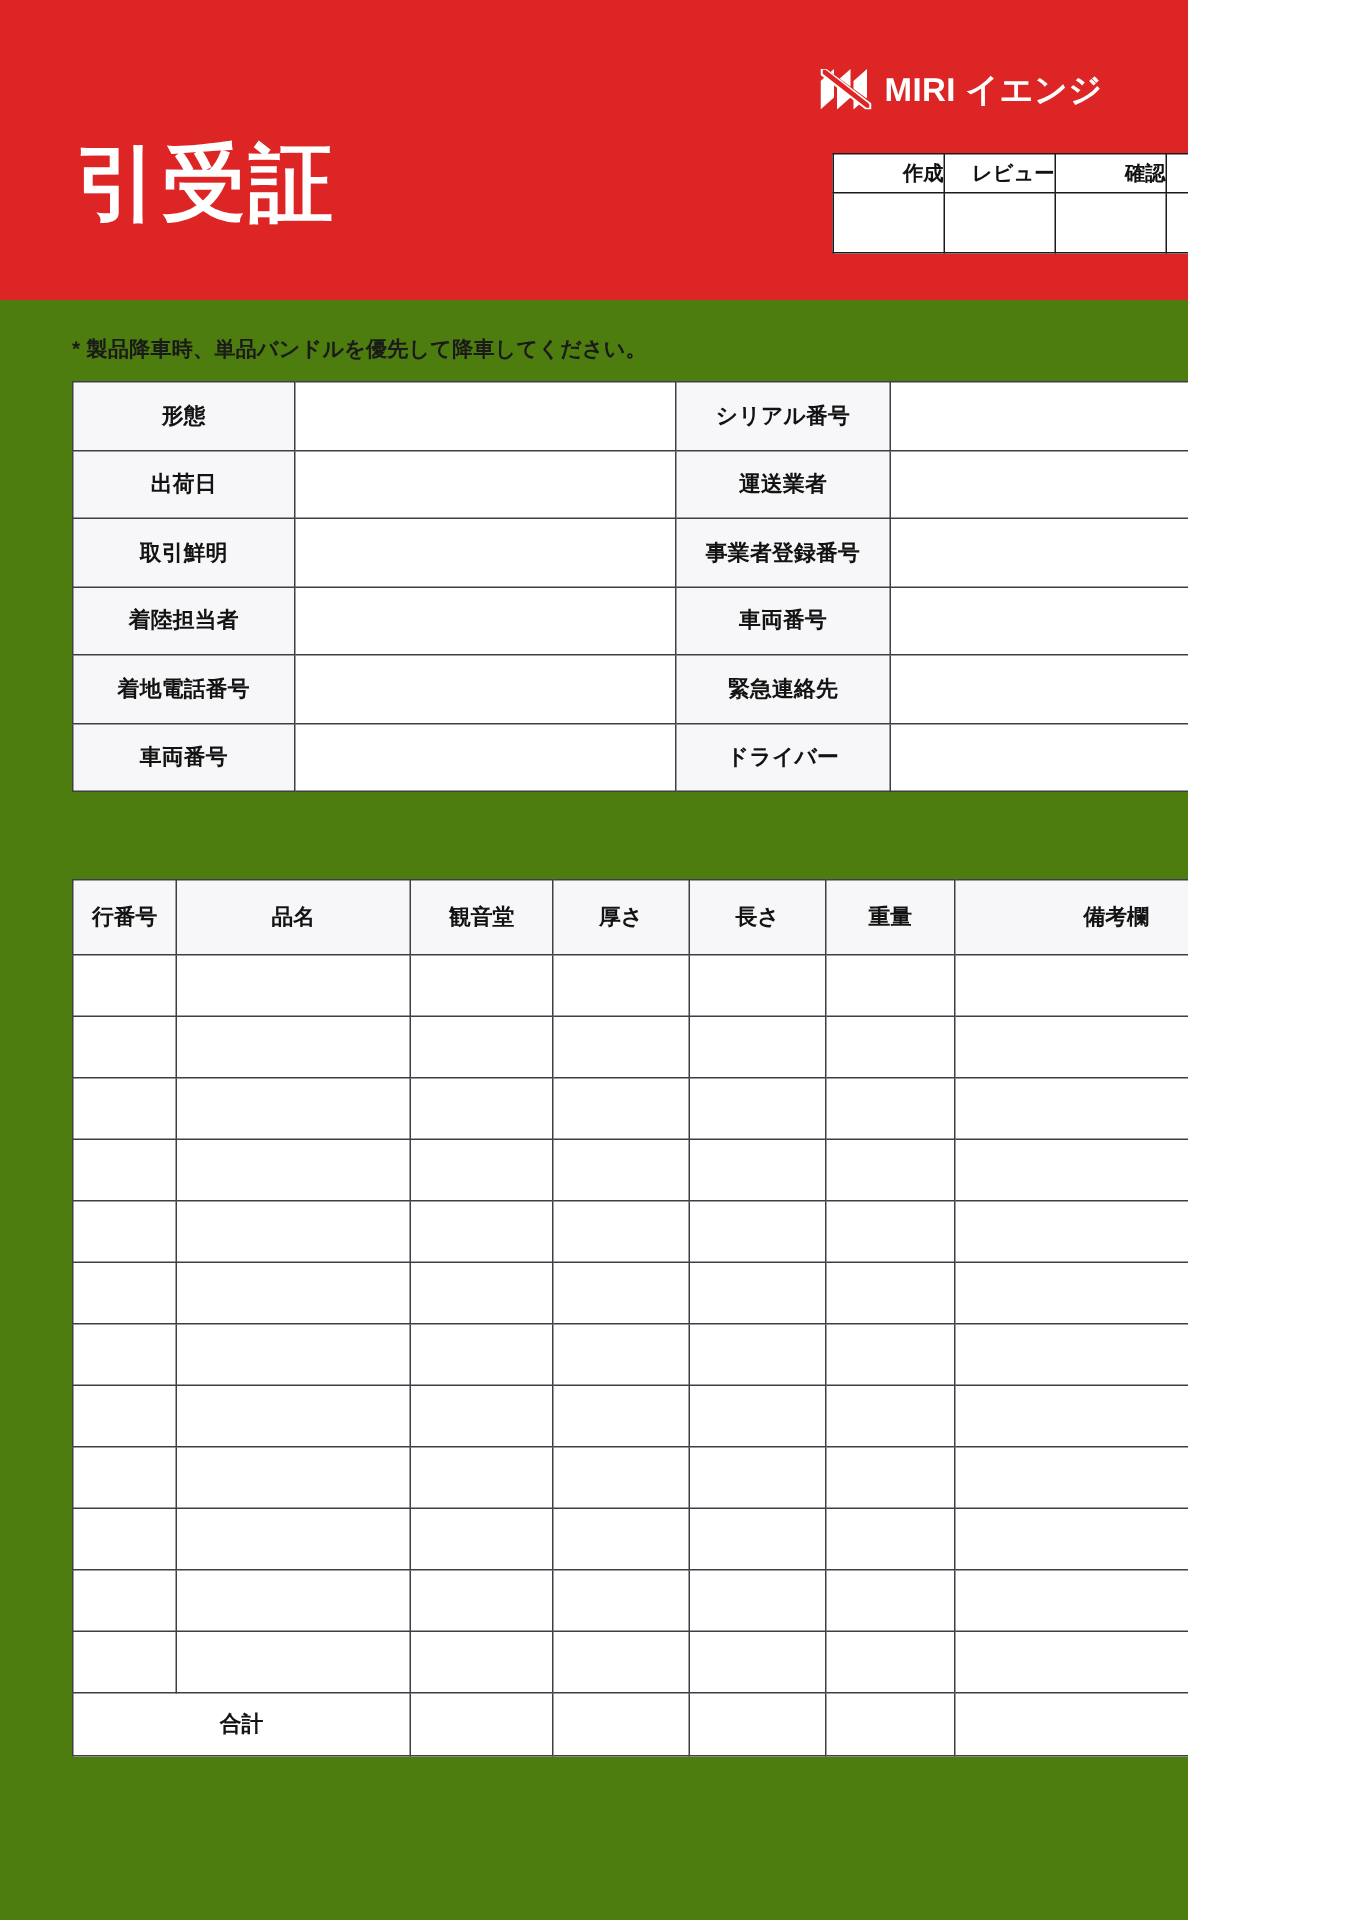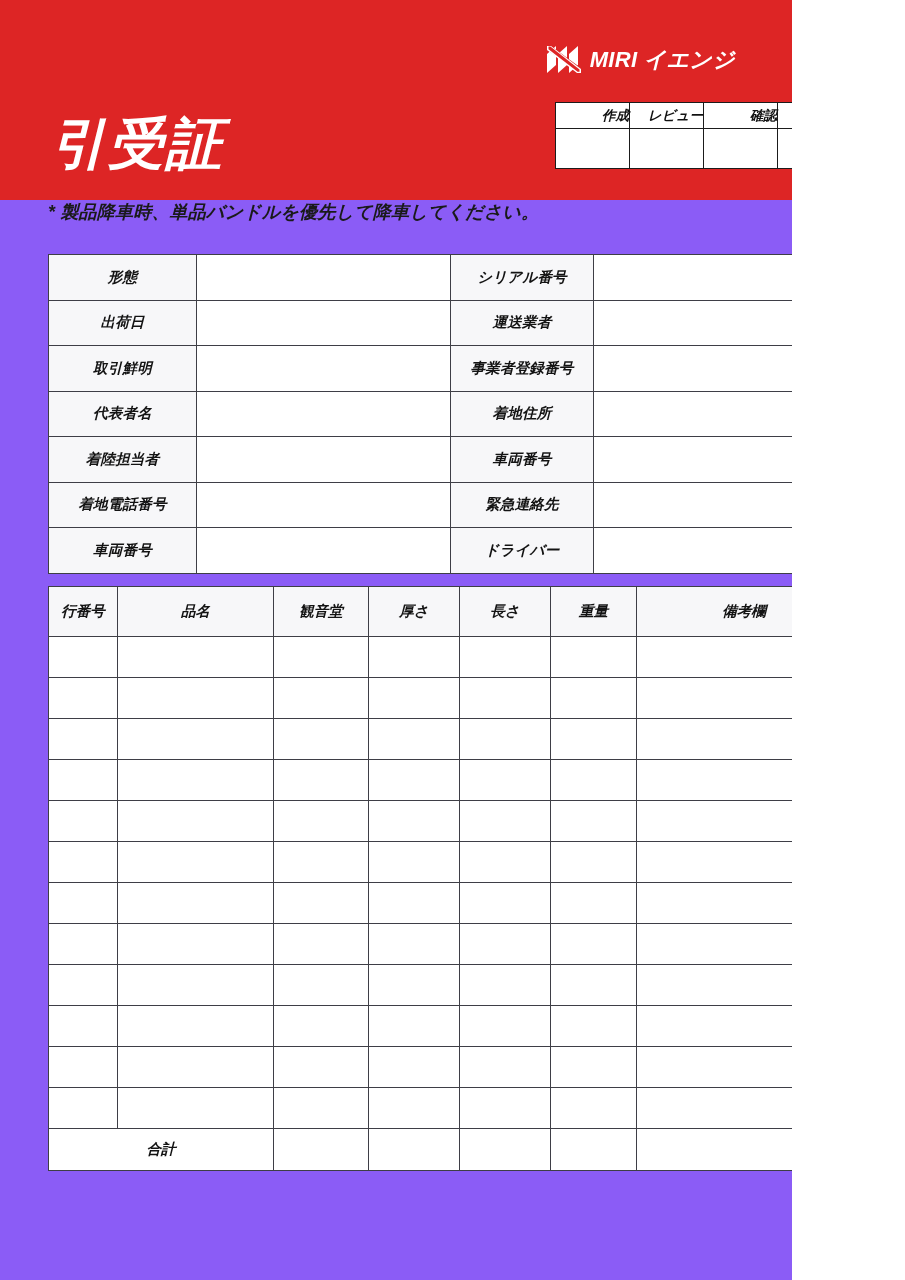--- a/index.html
+++ b/index.html
@@ -6,23 +6,22 @@
   html, body {
     width: 905px;
     height: 1280px;
     background: #ffffff;
     font-family: "Liberation Sans", "DejaVu Sans", sans-serif;
   }
   .page {
     position: relative;
     width: 792px;
     height: 1280px;
-    background: #8b5cf6;
+    background: #4d7c0f;
     overflow: hidden;
-    font-style: italic;
   }
 
   
   .header-band {
     position: absolute;
     left: 0; top: 0;
     width: 905px;
     height: 200px;
     background: #dd2525;
   }
@@ -45,21 +44,20 @@
   }
   .doc-title {
     position: absolute;
     left: 50px;
     top: 90px;
     color: #ffffff;
     font-size: 56px;
     font-weight: bold;
     letter-spacing: 2px;
     line-height: 1.15;
-    margin-top: 22px;
   }
 
   
   .approval {
     position: absolute;
     left: 555px;
     top: 102px;
     width: 296px;
     border: 1.4px solid #1b1b1b;
     border-collapse: collapse;
@@ -77,22 +75,22 @@
     font-size: 13.5px;
     font-weight: bold;
     color: #111111;
   }
   .approval td { height: 40px; }
 
   
   .note {
     position: absolute;
     left: 48px;
-    top: 200px;
-    font-size: 18px;
+    top: 224px;
+    font-size: 14px;
     font-weight: bold;
     color: #1a1a1a;
     letter-spacing: 0.2px;
   }
 
   
   table.grid {
     border-collapse: collapse;
     table-layout: fixed;
     background: #ffffff;
@@ -223,26 +221,20 @@
         <td class="lbl">運送業者</td>
         <td class="val"></td>
       </tr>
       <tr>
         <td class="lbl">取引鮮明</td>
         <td class="val"></td>
         <td class="lbl">事業者登録番号</td>
         <td class="val"></td>
       </tr>
       <tr>
-        <td class="lbl">代表者名</td>
-        <td class="val"></td>
-        <td class="lbl">着地住所</td>
-        <td class="val"></td>
-      </tr>
-      <tr>
         <td class="lbl">着陸担当者</td>
         <td class="val"></td>
         <td class="lbl">車両番号</td>
         <td class="val"></td>
       </tr>
       <tr>
         <td class="lbl">着地電話番号</td>
         <td class="val"></td>
         <td class="lbl">緊急連絡先</td>
         <td class="val"></td>

